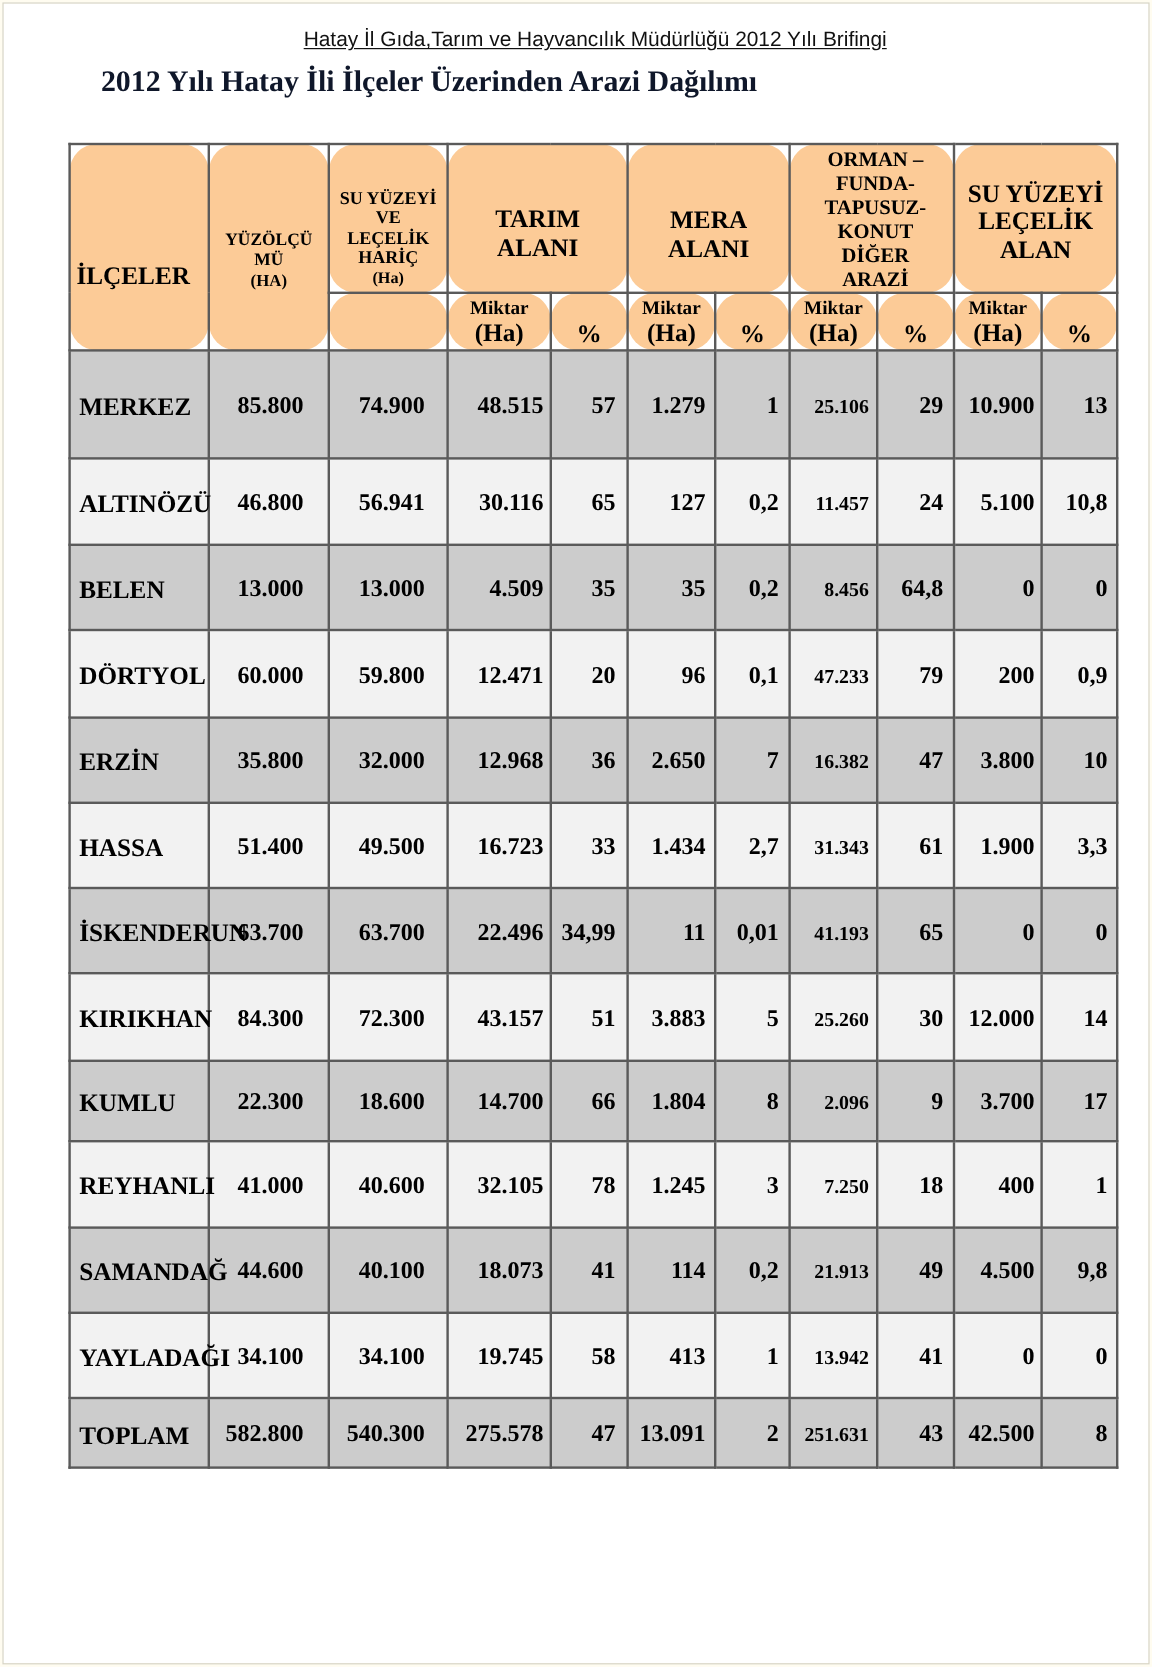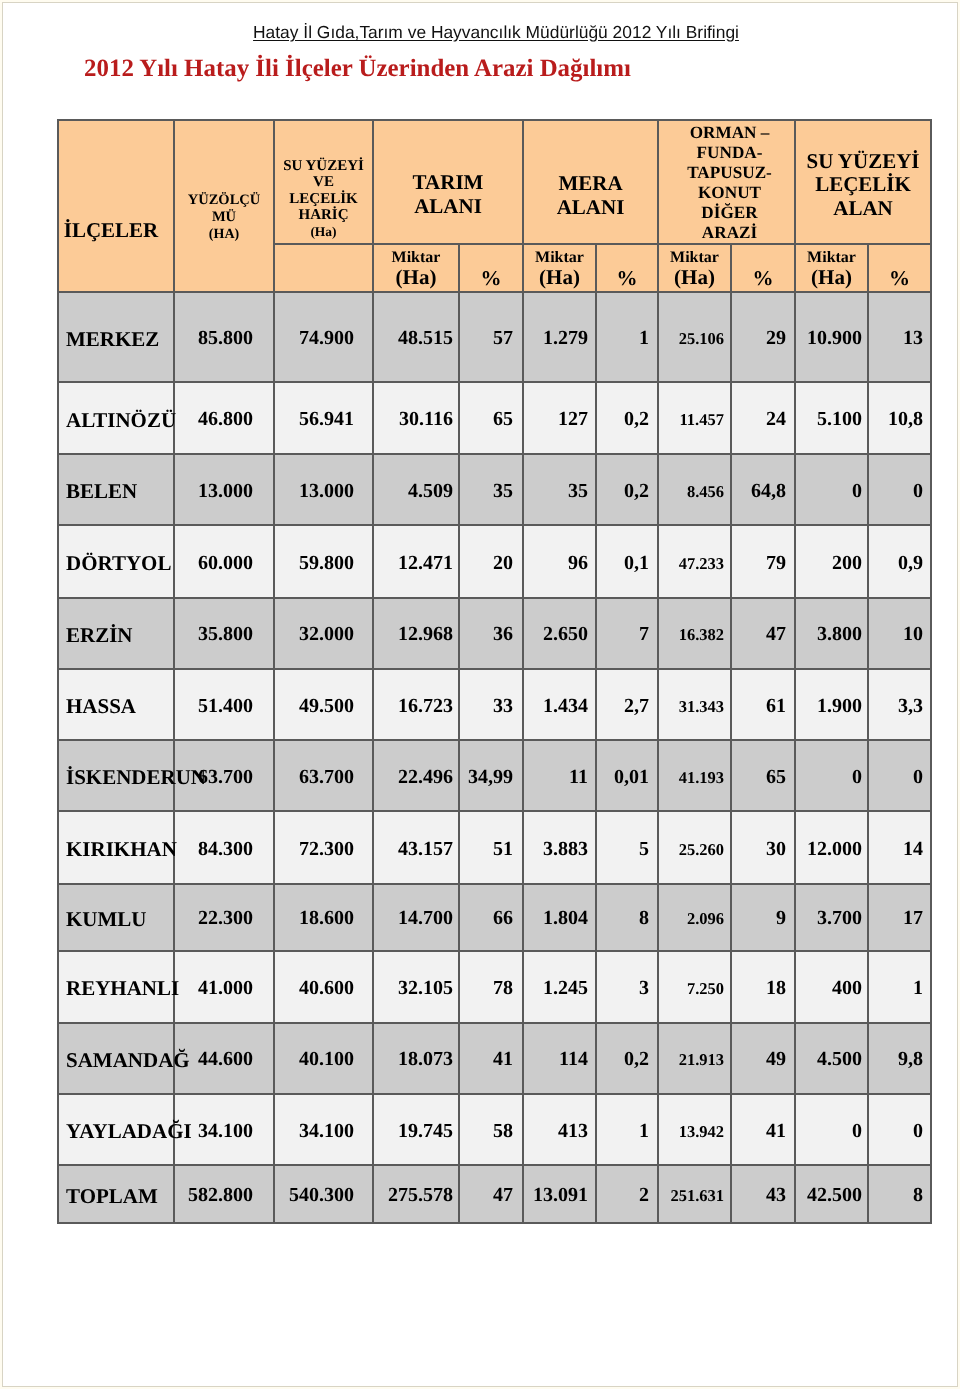--- a/index.html
+++ b/index.html
@@ -7,26 +7,26 @@
   body{width:960px;height:1389px;background:#FFFCF0;overflow:hidden;
        font-family:"Liberation Serif",serif;-webkit-font-smoothing:antialiased;
        text-rendering:geometricPrecision;}
   .page{position:absolute;left:2px;top:2px;width:956px;height:1385px;
         background:#FFFFFF;box-sizing:border-box;border:1px solid #D8D4C4;}
   .abs{position:absolute;left:0;top:0;width:960px;height:1091px;transform:translateZ(0);}
   .doc-header{position:absolute;left:16px;top:22px;width:960px;text-align:center;
         font-family:"Liberation Sans",sans-serif;font-size:17.4px;color:#111;}
   .doc-header span{text-decoration:underline;text-underline-offset:2px;}
   .slide-title{position:absolute;left:0;top:55px;width:715px;text-align:center;
-        font-weight:bold;font-size:24.9px;color:#b91c1c;letter-spacing:0px;}
+        font-weight:bold;font-size:24.9px;color:#0f172a;letter-spacing:0px;}
   table.grid{position:absolute;left:57px;top:119px;
         border-collapse:collapse;table-layout:fixed;width:873px;}
   table.grid td{border:2px solid #5A5A5A;padding:0;
         text-align:center;vertical-align:middle;font-weight:bold;color:#000;line-height:1.08;}
-  td.hd{background:#FCCB97;}
+  td.hd{background:#FCCB97;border-radius:23px;}
   .hwrap{position:relative;}
   table.grid .cv{position:relative;top:2px;display:inline-block;}
   tr.h1 td{height:122px;}
   tr.h2 td{height:46px;}
   table.grid td.c-ilceler{font-size:21px;line-height:1;}
   table.grid td.c-ilceler .hwrap{left:-5px;}
   table.grid td.c-yuz{font-size:14.5px;line-height:17px;margin-top:24px;}
   table.grid td.c-haric{font-size:15px;line-height:16.5px;}
   table.grid td.c-big{font-size:21px;line-height:24.5px;}
   table.grid td.c-orman{font-size:17.2px;line-height:20px;}

